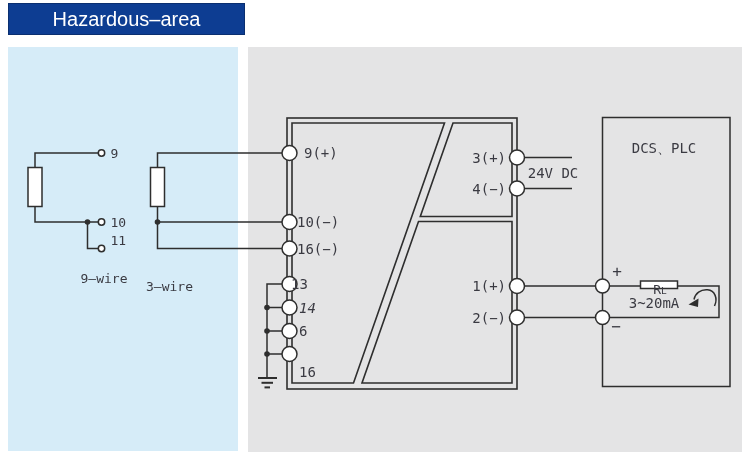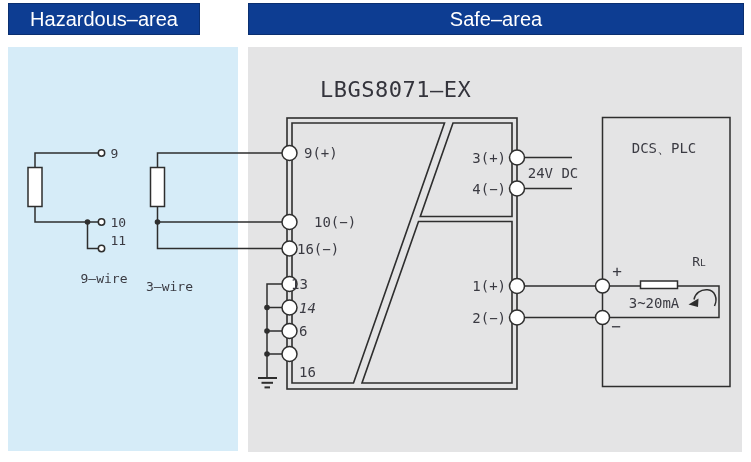--- a/index.html
+++ b/index.html
@@ -5,21 +5,21 @@
   html,body{margin:0;padding:0;background:#ffffff;}
   #canvas{
     position:relative;width:751px;height:462px;background:#ffffff;overflow:hidden;
     font-family:"DejaVu Sans Mono","Liberation Mono",monospace;
   }
   .hdr{
     position:absolute;top:3px;height:32px;background:#0d3d92;border:1px solid #0a2f70;
     box-sizing:border-box;display:flex;align-items:center;justify-content:center;
     color:#ffffff;font-family:"Liberation Sans","DejaVu Sans",sans-serif;font-size:20px;
   }
-  #hdr-haz{left:8px;width:192px;}
+  #hdr-haz{left:8px;width:237px;}
   #hdr-safe{left:248px;width:496px;}
   .panel{position:absolute;top:47px;}
   #panel-haz{left:8px;width:230px;height:404px;background:#d6ecf8;}
   #panel-safe{left:248px;width:494px;height:405px;background:#e4e4e5;}
   svg.diagram{position:absolute;left:0;top:0;pointer-events:none;}
   .lbl{
     position:absolute;color:#3a3a42;font-size:14px;line-height:1;white-space:nowrap;
     transform:translateY(-50%);
   }
   .ctr{transform:translate(-50%,-50%);}
@@ -30,23 +30,20 @@
   #lbl-rl{font-size:13px;}
   #lbl-rl .subL{font-size:9.5px;}
 </style>
 </head>
 <body>
 
 <div id="canvas">
 
   <div id="hdr-haz" class="hdr">
     <span>Hazardous–area</span>
-  </div>
-  <div id="hdr-safe" class="hdr">
-    <span>Safe–area</span>
   </div>
 
   <div id="panel-haz" class="panel"></div>
   <div id="panel-safe" class="panel"></div>
 
   <svg class="diagram" width="751" height="462" viewBox="0 0 751 462">
     <g stroke="#2e2e2e" stroke-width="1.5" fill="none">
 
       <g>
         <rect x="28" y="167.5" width="14" height="39" fill="#ffffff"></rect>
@@ -127,43 +124,42 @@
         <rect x="640.5" y="281" width="37" height="7.5" fill="#ffffff"></rect>
         <polyline points="677.5,286 719,286 719,317.5 609.5,317.5"></polyline>
         <g>
           <path d="M 714.5 306 C 718 298.5 715 290.5 707.5 289.8 C 700.5 289.2 695.2 293.5 694 299.5"></path>
           <polygon points="688.5,304.5 698.5,298.5 698,307" fill="#2e2e2e" stroke="none"></polygon>
         </g>
       </g>
     </g>
   </svg>
 
-  <span id="dev-title" class="lbl">LBGS8071—EX</span>
 
   <span class="lbl" style="left:304px;top:153px;">9(+)</span>
-  <span class="lbl" style="left:297px;top:222px;padding-left:17px;">10(−)</span>
+  <span class="lbl" style="left:297px;top:222px;">10(−)</span>
   <span class="lbl" style="left:297px;top:248.5px;">16(−)</span>
   <span class="lbl" style="left:291px;top:284px;">13</span>
   <span class="lbl" style="left:299px;top:307.5px;font-style:italic;">14</span>
   <span class="lbl" style="left:299px;top:331px;">6</span>
   <span class="lbl" style="left:299px;top:372px;">16</span>
 
   <span class="lbl rt" style="left:446px;width:60px;top:157.5px;">3(+)</span>
   <span class="lbl rt" style="left:446px;width:60px;top:188.5px;">4(−)</span>
   <span class="lbl rt" style="left:446px;width:60px;top:286px;">1(+)</span>
   <span class="lbl rt" style="left:446px;width:60px;top:317.5px;">2(−)</span>
 
   <span class="lbl ctr" style="left:553px;top:172.5px;text-align:center;">24V DC</span>
 
   <span class="lbl ctr" style="left:664px;top:147.5px;">DCS、PLC</span>
 
   <span class="lbl ctr sign" style="left:617px;top:271.5px;">+</span>
   <span class="lbl ctr sign" style="left:616px;top:327px;">−</span>
 
-  <span id="lbl-rl" class="lbl ctr" style="left:660px;top:261px;margin-left:39px;"><span>R</span><span class="subL">L</span></span>
+  <span id="lbl-rl" class="lbl ctr" style="left:660px;top:289px;"><span>R</span><span class="subL">L</span></span>
 
   <span class="lbl ctr" style="left:654px;top:302.5px;">3~20mA</span>
 
   <span class="lbl sm" style="left:110.5px;top:153px;">9</span>
   <span class="lbl sm" style="left:110.5px;top:222px;">10</span>
   <span class="lbl sm" style="left:110.5px;top:240px;">11</span>
 
   <span class="lbl ctr sm" style="left:104px;top:277.5px;">9–wire</span>
   <span class="lbl ctr sm" style="left:169.5px;top:286px;">3–wire</span>
 

